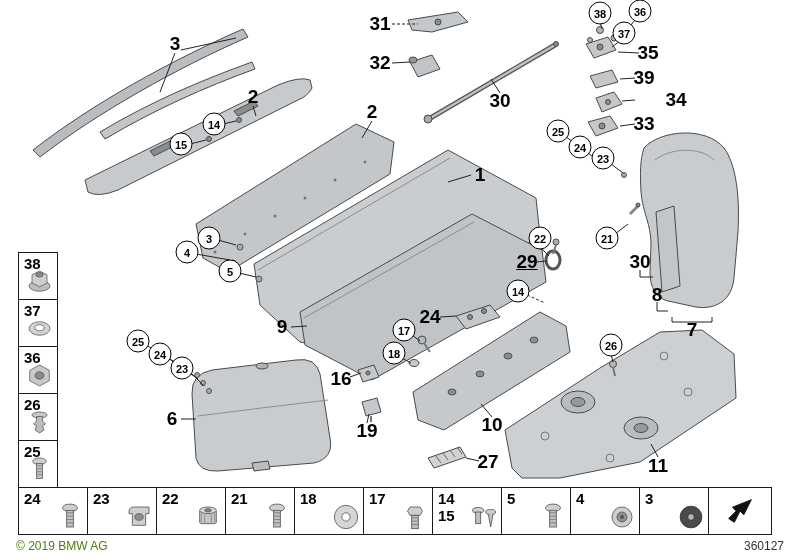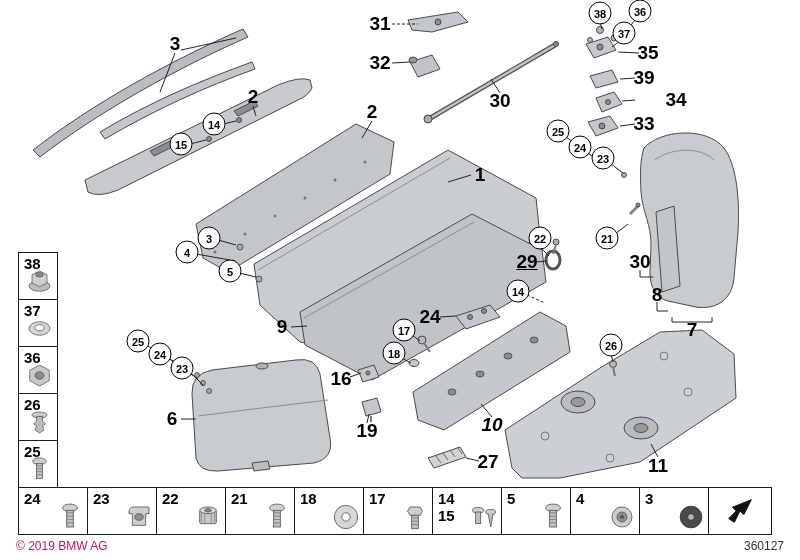--- a/index.html
+++ b/index.html
@@ -16,21 +16,21 @@
   .cell-left{width:40px;height:48px;margin-top:-1px;}
   .cell-left:first-child{margin-top:0;}
   .cell-bottom{width:70px;height:48px;margin-left:-1px;}
   .cell-bottom:first-child{margin-left:0;}
   .cell-arrow{width:64px;}
   .nums{position:absolute;top:2px;left:5px;font-weight:bold;font-size:15px;line-height:1.15;color:#000;}
   .pi{position:absolute;right:2px;bottom:2px;width:30px;height:30px;}
   .cell-left .pi{right:4px;bottom:4px;width:27px;height:27px;}
   .cell-arrow .pi{left:50%;top:50%;right:auto;bottom:auto;transform:translate(-50%,-50%);width:34px;height:34px;}
   .pi svg{width:100%;height:100%;display:block;}
-  .copyright{position:absolute;left:16px;top:539px;font-size:12px;color:#be185d;z-index:4;}
+  .copyright{position:absolute;left:16px;top:539px;font-size:12px;color:#4d7c0f;z-index:4;}
   .diagram-number{position:absolute;right:16px;top:539px;font-size:12px;color:#333;z-index:4;}
 </style>
 </head>
 <body>
 
 <div class="stage">
 
   <svg width="800" height="560" viewBox="0 0 800 560">
     <g fill="#ccd0d2" stroke="#4a4a4a" stroke-width="1">
 
@@ -187,21 +187,21 @@
       <div class="callout" style="left: 282px; top: 327px;">9</div>
       <div class="callout" style="left: 430px; top: 317px;">24</div>
       <div class="callout circled" style="left: 404px; top: 330px;">17</div>
       <div class="callout circled" style="left: 394px; top: 353px;">18</div>
       <div class="callout" style="left: 341px; top: 379px;">16</div>
       <div class="callout circled" style="left: 138px; top: 341px;">25</div>
       <div class="callout circled" style="left: 160px; top: 354px;">24</div>
       <div class="callout circled" style="left: 182px; top: 368px;">23</div>
       <div class="callout" style="left: 172px; top: 419px;">6</div>
       <div class="callout" style="left: 367px; top: 431px;">19</div>
-      <div class="callout" style="left: 492px; top: 425px; font-style: italic;">10</div>
+      <div class="callout" style="left: 492px; top: 425px;">10</div>
       <div class="callout circled" style="left: 611px; top: 345px;">26</div>
       <div class="callout" style="left: 488px; top: 462px;">27</div>
       <div class="callout" style="left: 658px; top: 466px;">11</div>
     </div>
 
   <div class="legend-col" id="legend-left">
       <div class="cell cell-left">
         <div class="nums">
           <div>38</div>
         </div>

